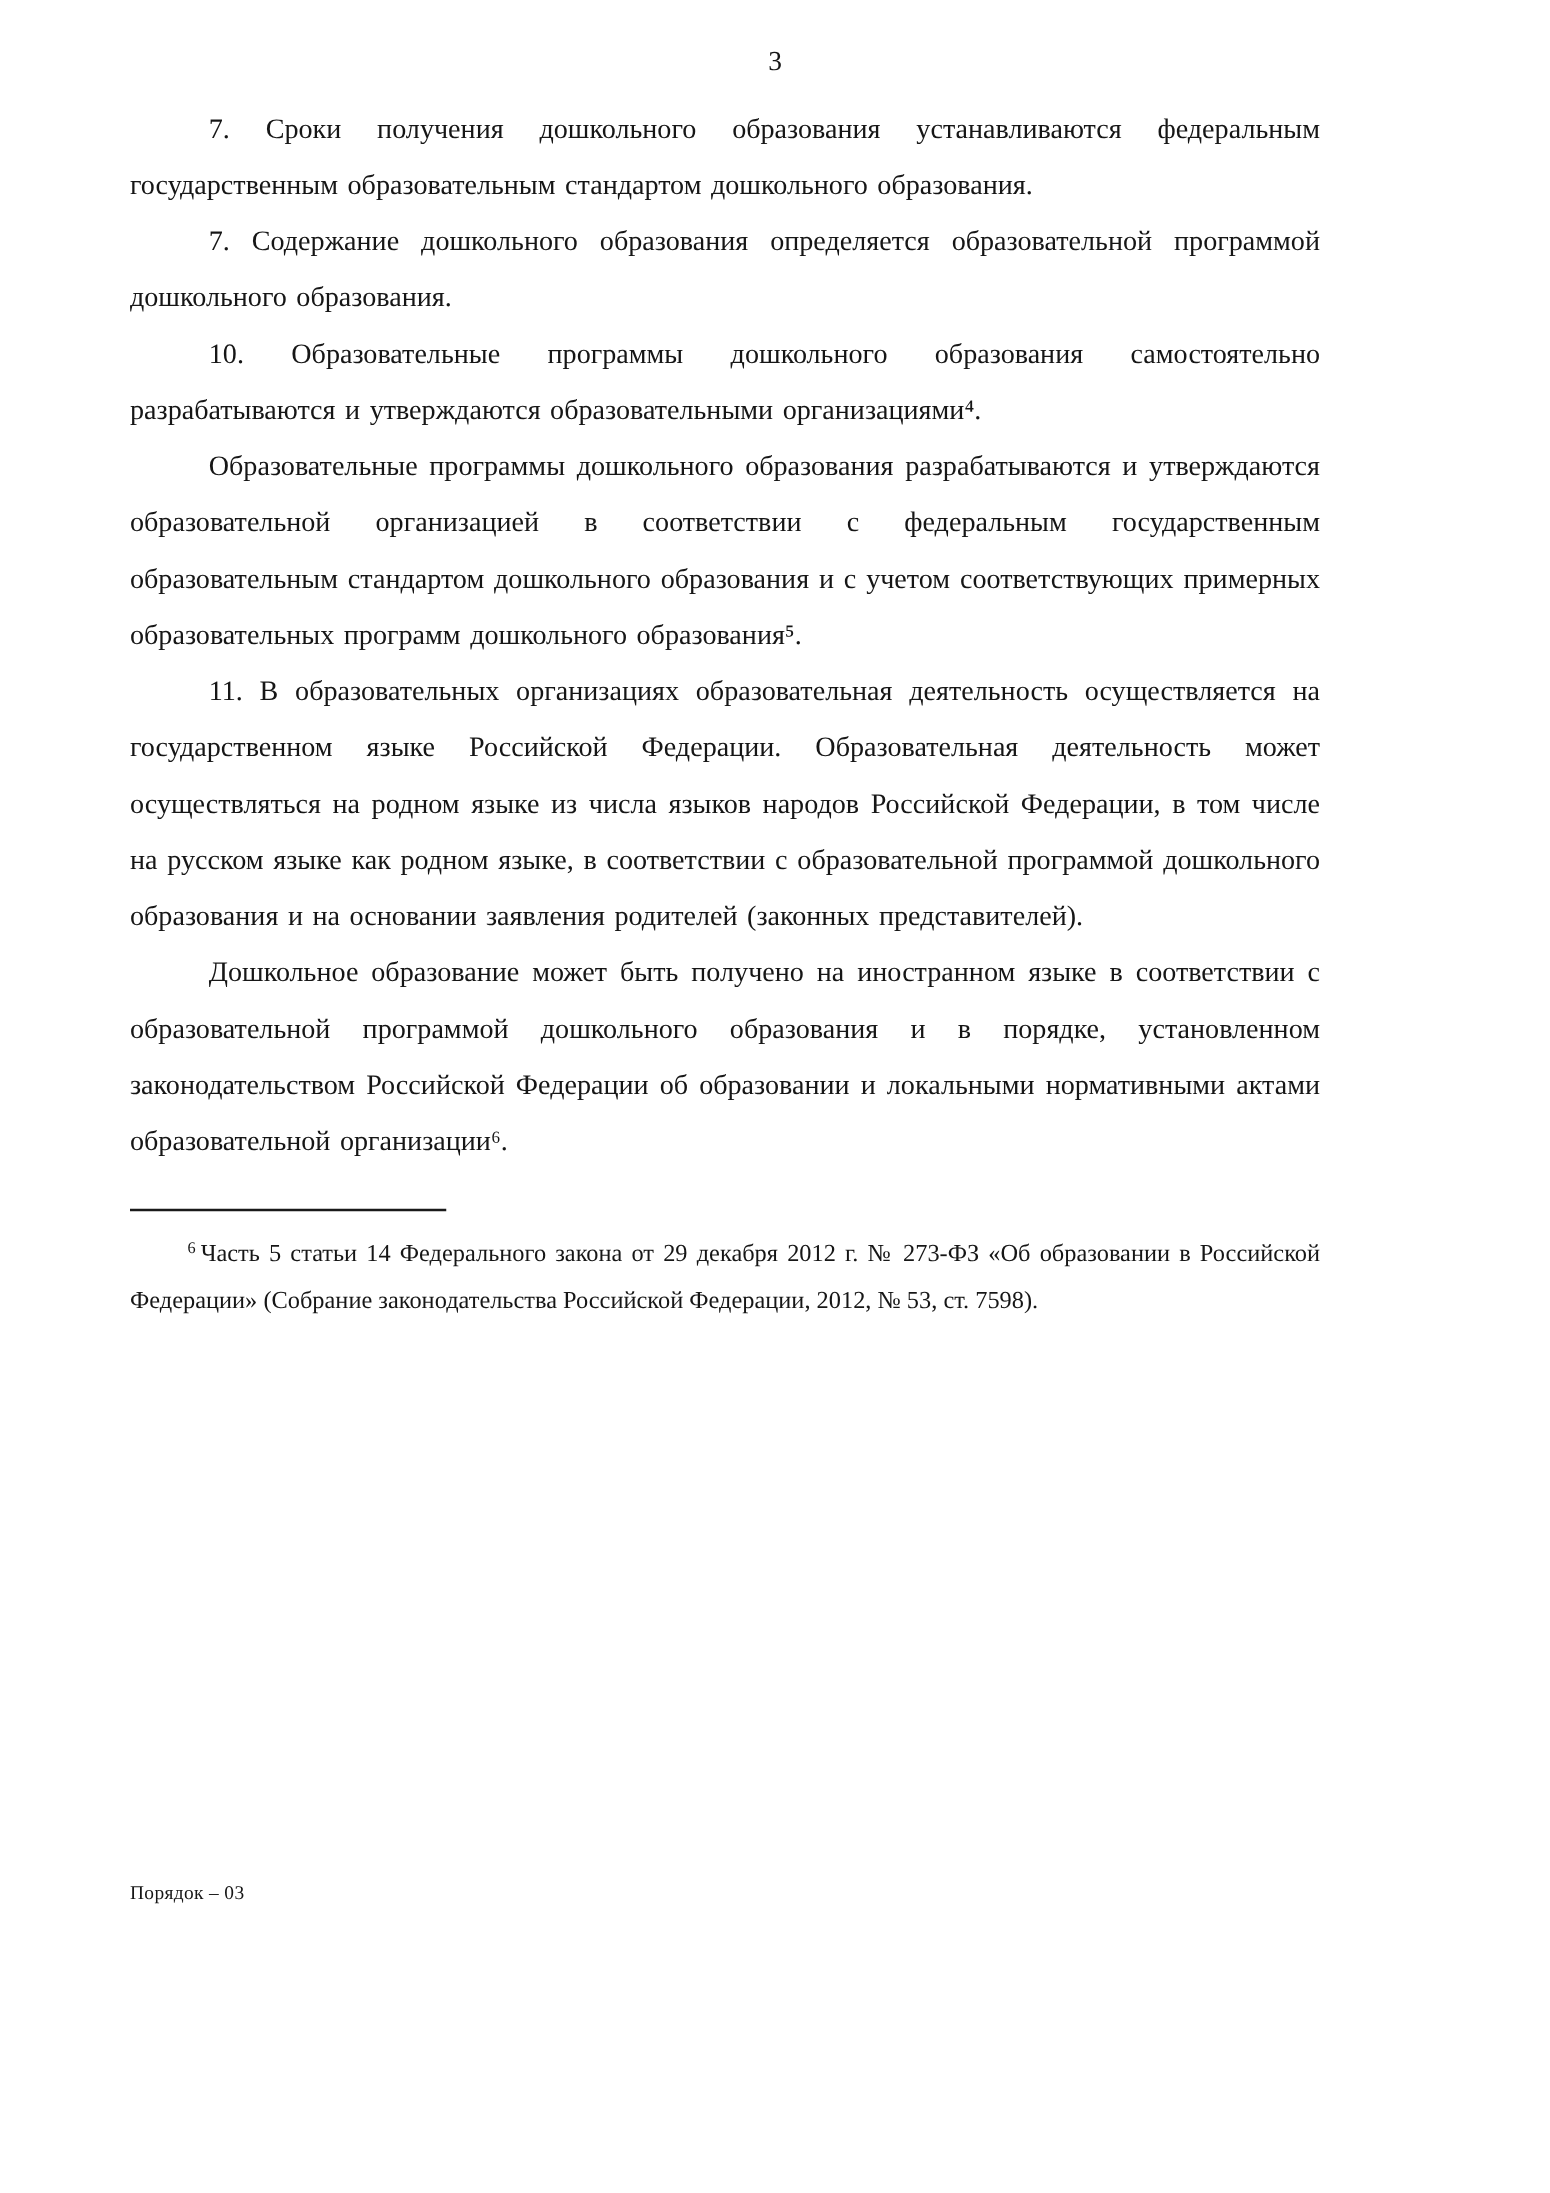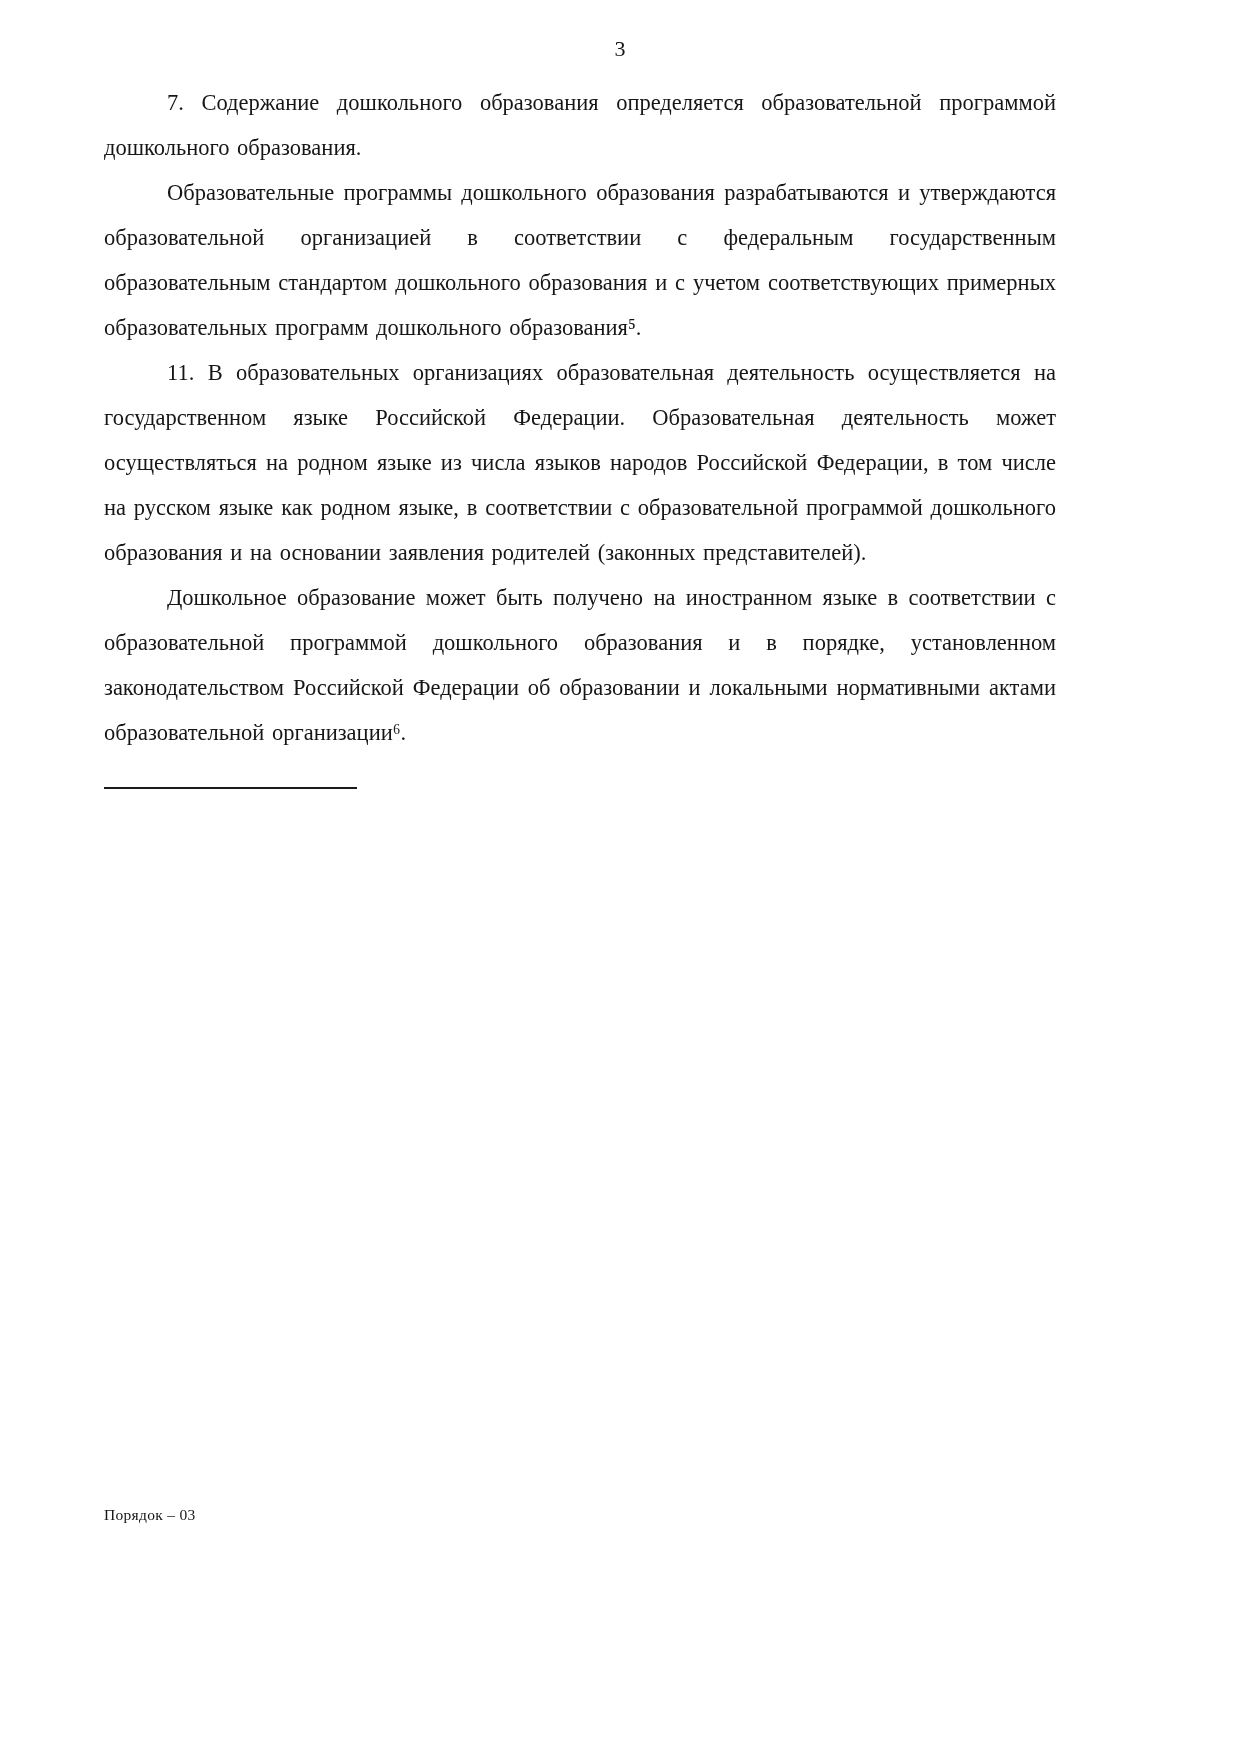--- a/index.html
+++ b/index.html
@@ -72,27 +72,30 @@
 </style>
 </head>
 <body>
 
 <div class="page">
 
   <div class="page-number">3</div>
 
   <div class="content">
 
+    <p class="para">7. Сроки получения дошкольного образования устанавливаются федеральным государственным образовательным стандартом дошкольного образования.</p>
     <p class="para">7. Содержание дошкольного образования определяется образовательной программой дошкольного образования.</p>
+    <p class="para">10. Образовательные программы дошкольного образования самостоятельно разрабатываются и утверждаются образовательными организациями⁴.</p>
     <p class="para">Образовательные программы дошкольного образования разрабатываются и утверждаются образовательной организацией в соответствии с федеральным государственным образовательным стандартом дошкольного образования и с учетом соответствующих примерных образовательных программ дошкольного образования⁵.</p>
     <p class="para">11. В образовательных организациях образовательная деятельность осуществляется на государственном языке Российской Федерации. Образовательная деятельность может осуществляться на родном языке из числа языков народов Российской Федерации, в том числе на русском языке как родном языке, в соответствии с образовательной программой дошкольного образования и на основании заявления родителей (законных представителей).</p>
     <p class="para">Дошкольное образование может быть получено на иностранном языке в соответствии с образовательной программой дошкольного образования и в порядке, установленном законодательством Российской Федерации об образовании и локальными нормативными актами образовательной организации⁶.</p>
 
     <hr class="footnote-rule">
 
     <div class="footnotes">
+      <p class="footnote"><sup>6</sup><span>Часть 5 статьи 14 Федерального закона от 29 декабря 2012 г. № 273-ФЗ «Об образовании в Российской Федерации» (Собрание законодательства Российской Федерации, 2012, № 53, ст. 7598).</span></p>
     </div>
 
   </div>
 
   <div class="footer-label">Порядок – 03</div>
 
 </div>
 
 </body></html>

